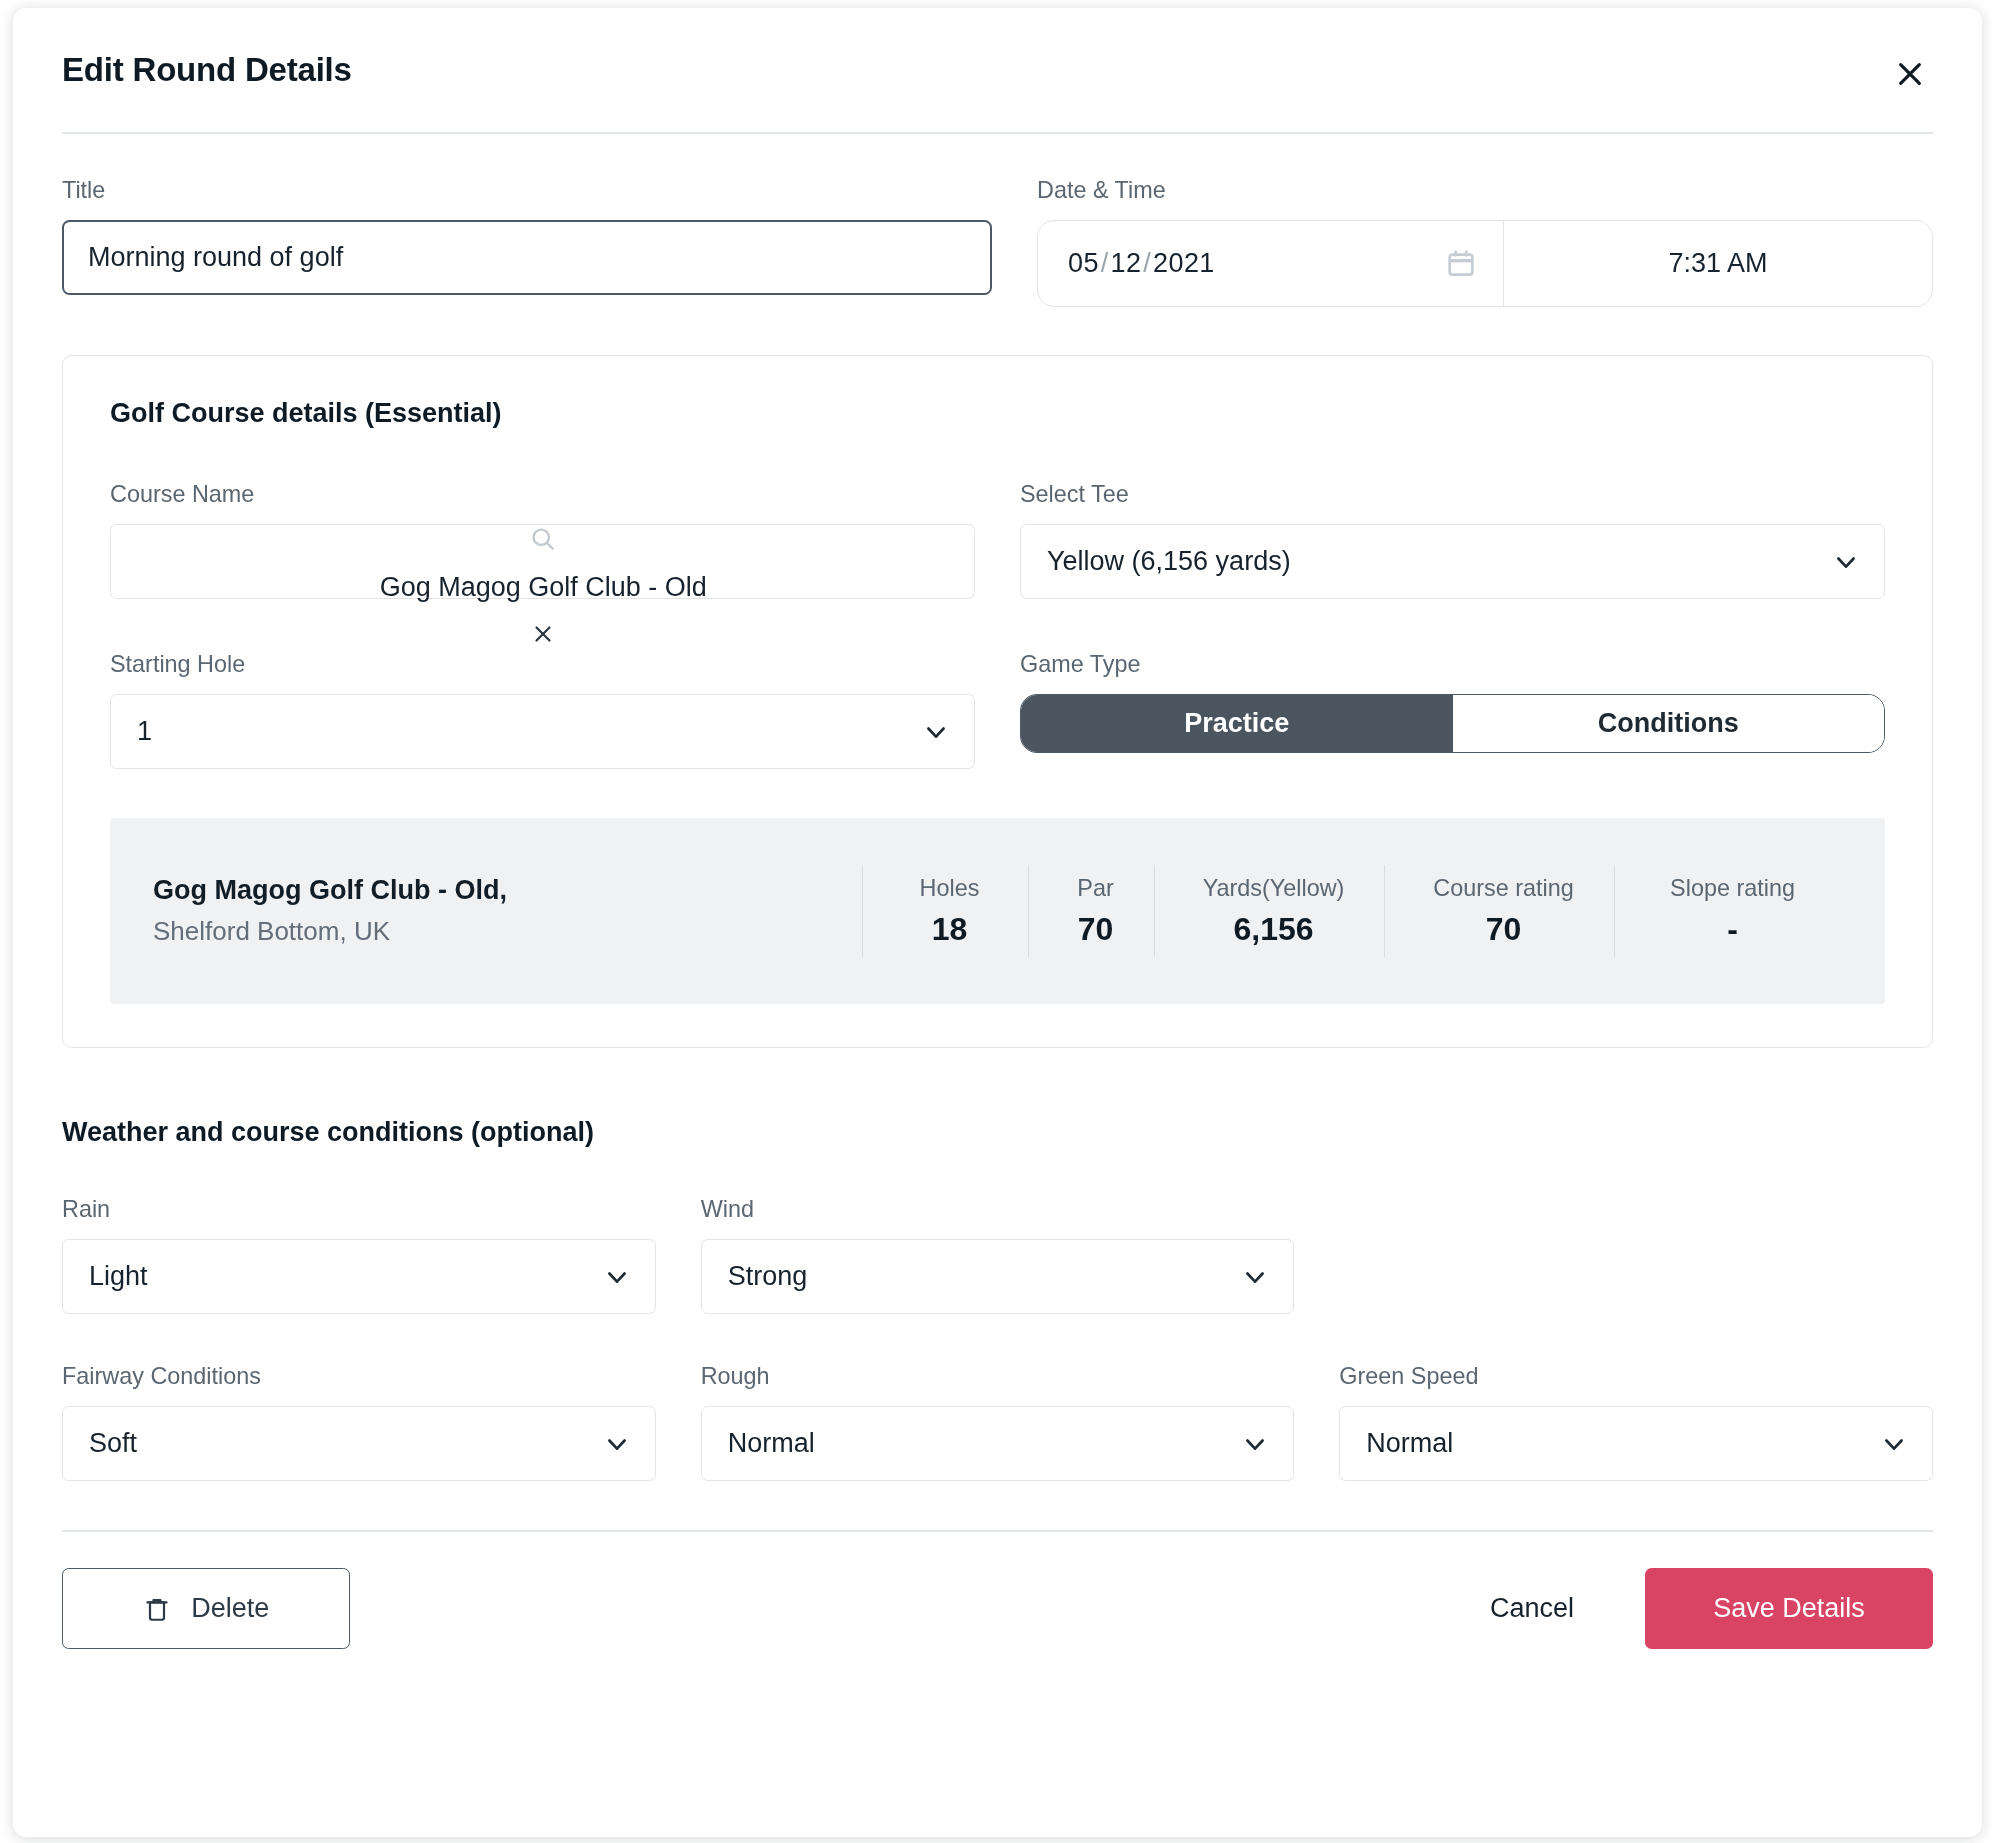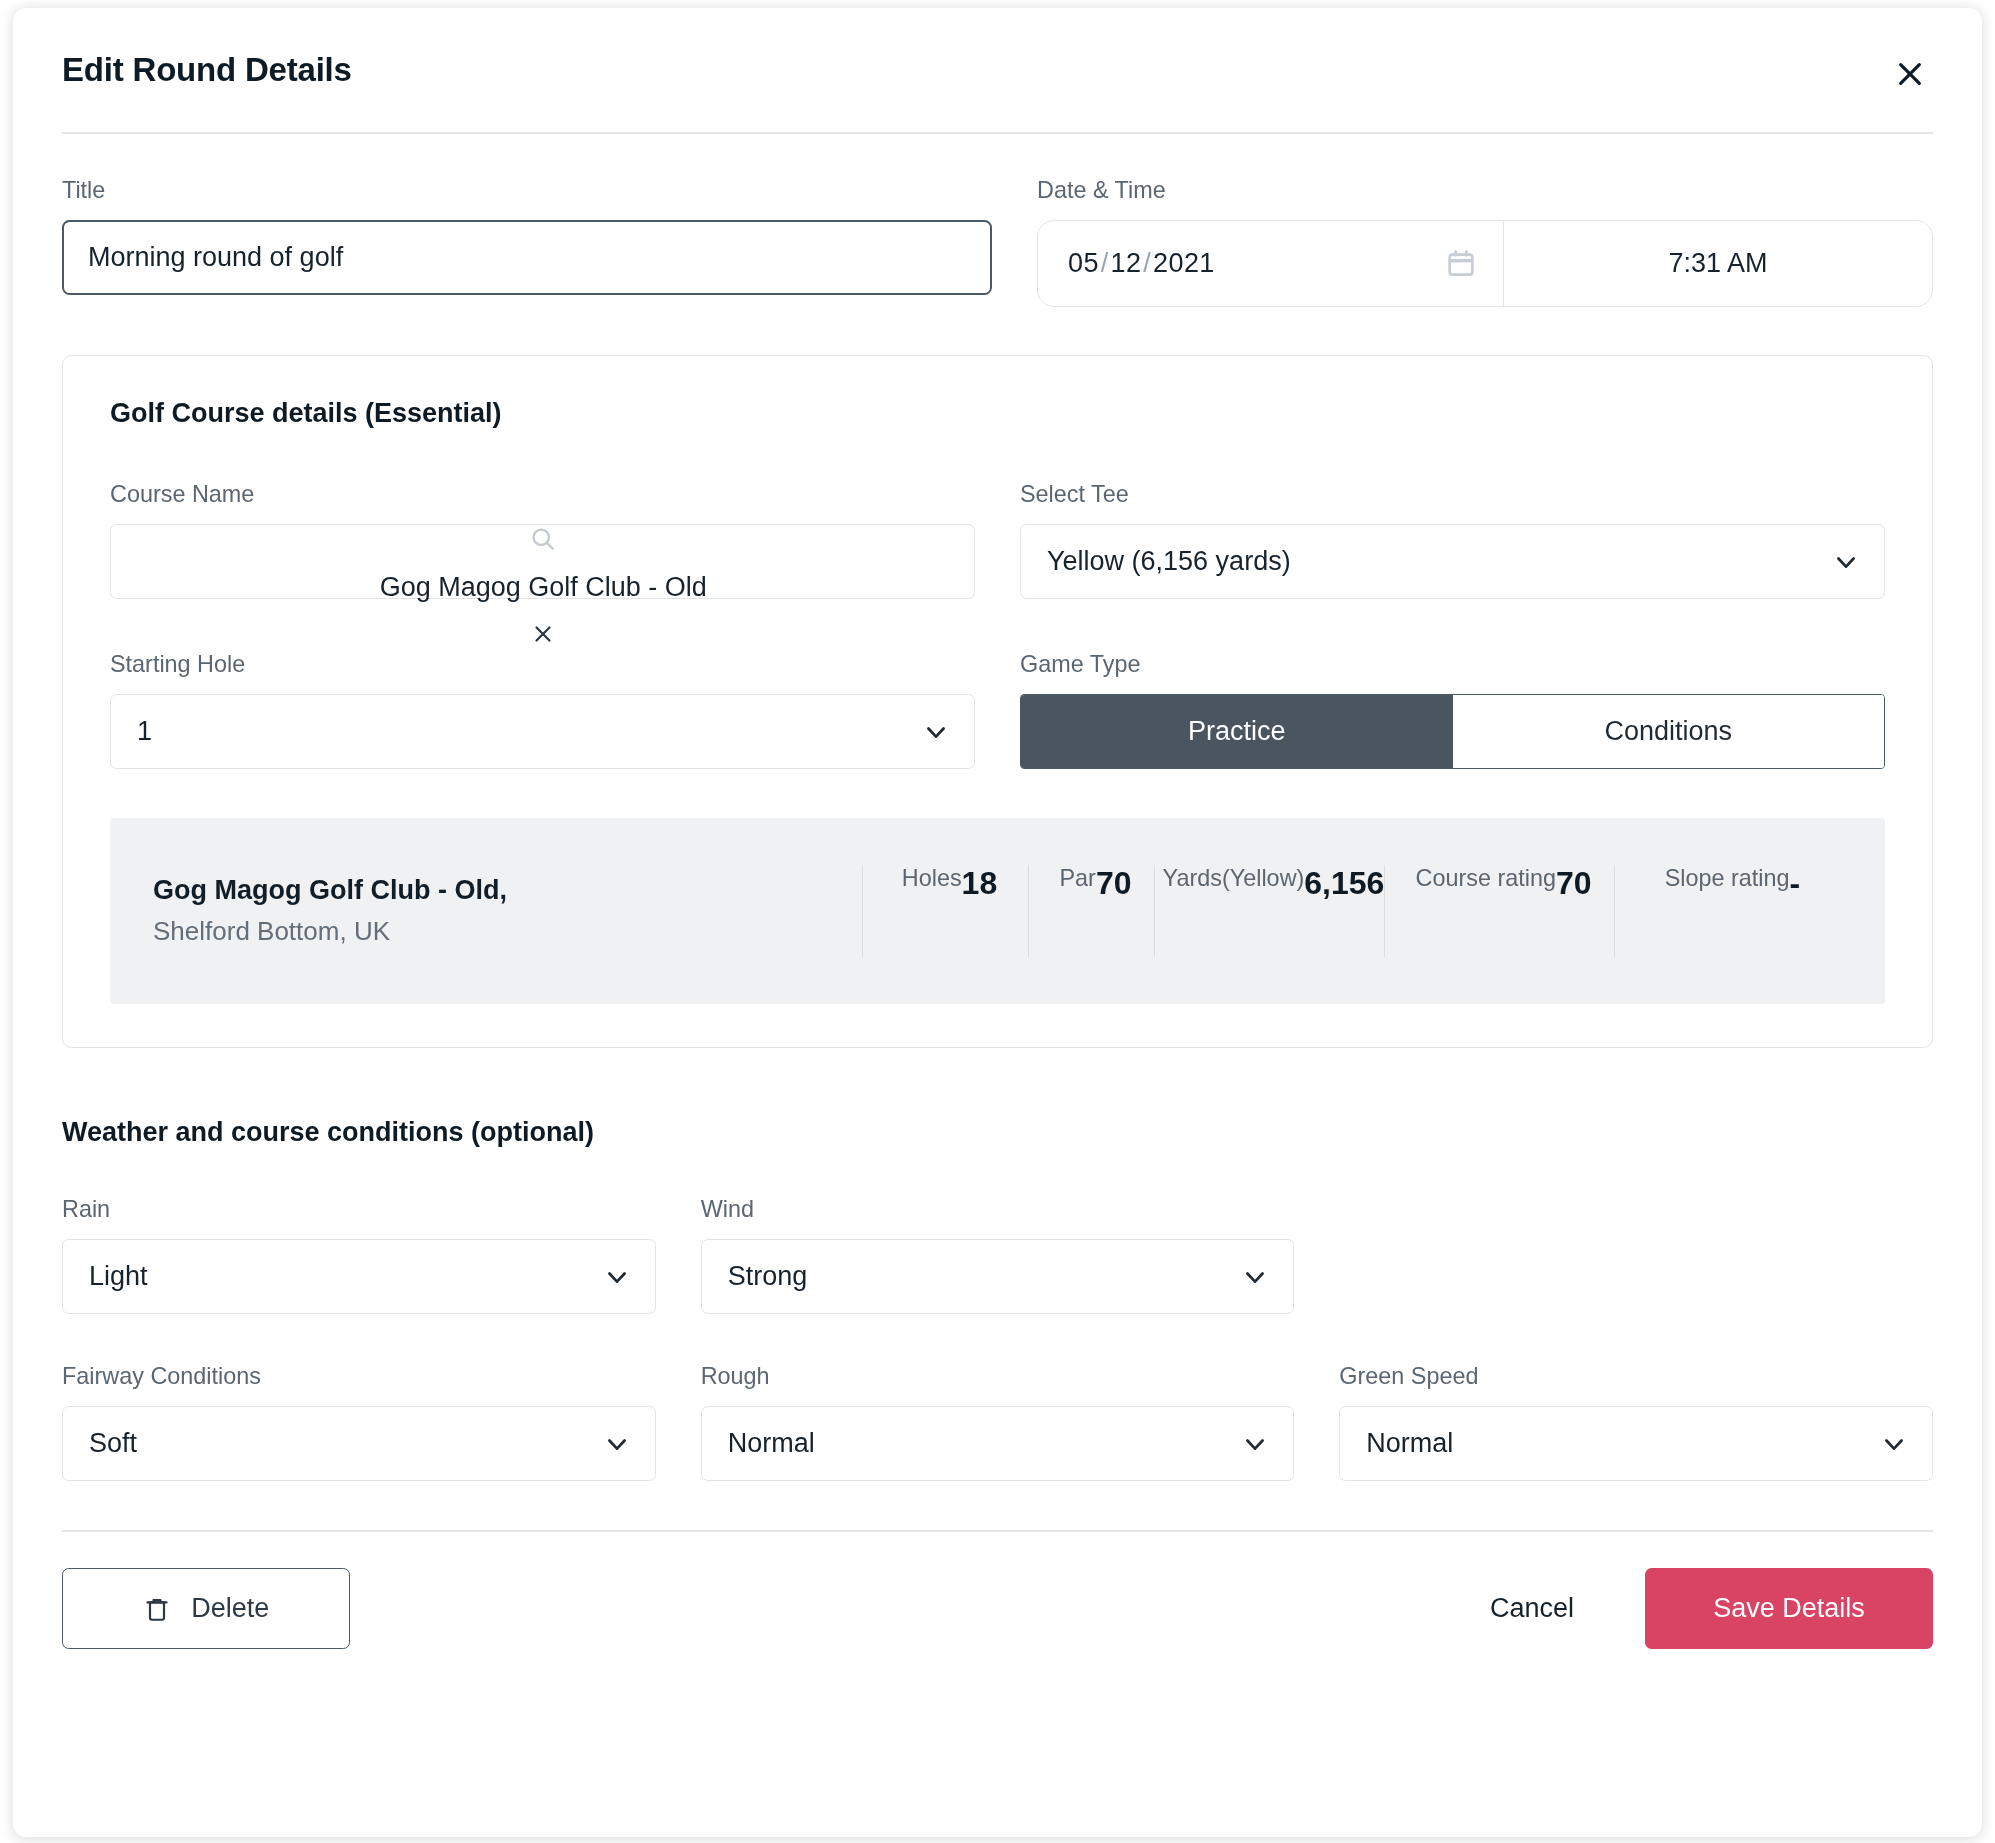--- a/index.html
+++ b/index.html
@@ -178,24 +178,25 @@
     padding: 0 24px 0 26px;
     background: #fff;
     font-size: 27px;
     color: #17222c;
     cursor: pointer;
   }
 
   
   .segmented {
     display: flex;
-    height: 75px;
+    height: 59px;
     border: 1.9px solid #4c5966;
-    border-radius: 4px;
+    border-radius: 17px;
     overflow: hidden;
+    font-weight: bold;
   }
   .seg {
     flex: 1;
     display: flex;
     align-items: center;
     justify-content: center;
     font-size: 27px;
     cursor: pointer;
     background: #fff;
     color: #1f2a33;
@@ -226,21 +227,21 @@
     margin-bottom: 10.3px;
   }
   .sum-name .l2 {
     font-size: 26px;
     color: #646e78;
   }
   .sum-stat {
     border-left: 1.9px solid #d9dde1;
     height: 92px;
     display: flex;
-    flex-direction: row;
+    flex-direction: column;
     justify-content: center;
     padding-left: 8px;
     text-align: center;
   }
   .sum-stat .k {
     font-size: 23.4px;
     color: #5b6670;
     margin-bottom: 9.4px;
   }
   .sum-stat .v {

